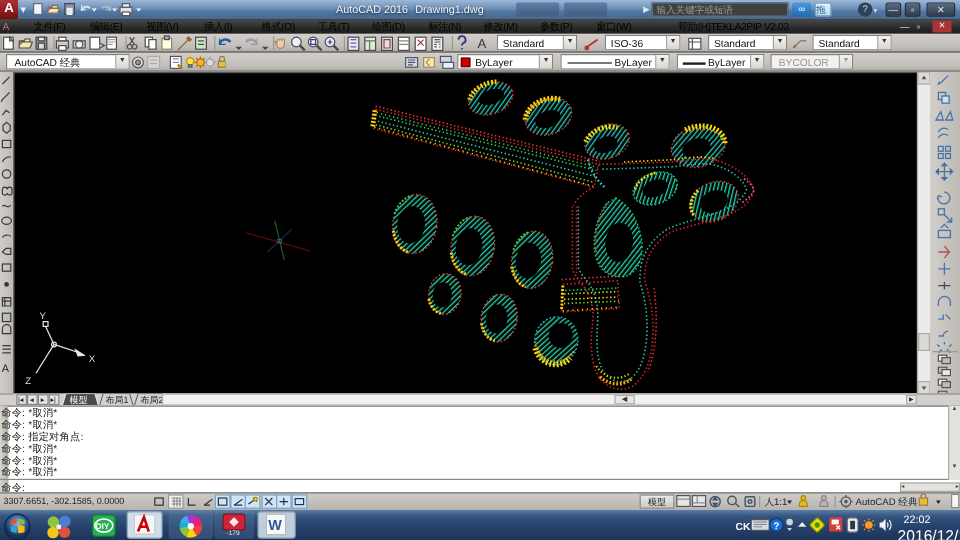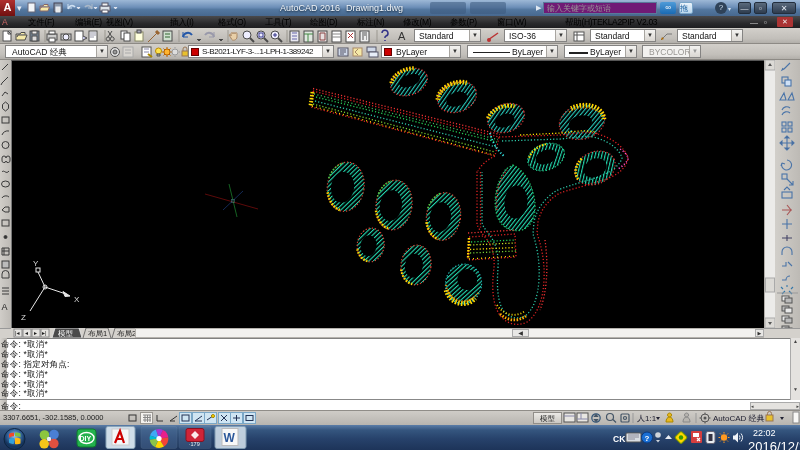--- a/index.html
+++ b/index.html
@@ -4,21 +4,21 @@
 *{margin:0;padding:0;box-sizing:border-box}
 html,body{width:800px;height:450px;overflow:hidden;font-family:"Liberation Sans",sans-serif}
 #root{position:relative;width:800px;height:450px;background:#000}
 .abs{position:absolute}
 
 #titlebar{left:0;top:0;width:800px;height:16px;background:linear-gradient(#9db8d6,#6d8fb8 45%,#53779f 60%,#47688f)}
 #alogo{left:0;top:0;width:15px;height:16px;background:linear-gradient(#b03030,#701010);color:#fff;font-weight:bold;font-size:11px;text-align:center;line-height:15px}
 .qat{top:2px;height:12px;color:#e8eef5;font-size:9px;line-height:12px}
 #title-ac{left:280px;top:3px;font-size:9px;color:#f2f6fa;text-shadow:0 1px 2px #123}
 #title-dwg{left:346px;top:3px;font-size:9px;color:#f2f6fa;text-shadow:0 1px 2px #123}
-#ic-search{left:543px;top:2px;width:114px;height:12px;background:#701a75;border:1px solid #5a7899;font-size:8px;color:#999;line-height:11px;padding-left:3px}
+#ic-search{left:543px;top:2px;width:114px;height:12px;background:#404040;border:1px solid #5a7899;font-size:8px;color:#999;line-height:11px;padding-left:3px}
 #ic-drag{left:679px;top:2px;width:14px;height:12px;background:linear-gradient(#eaf3fb,#bcd8ee);border:1px solid #7aa5c8;font-size:8px;color:#1a5f9e;line-height:11px;border-radius:2px}
 .winbtn{top:2px;width:13px;height:12px;background:linear-gradient(#5a6a7d,#2e3c4e);border:1px solid #222e3d;border-radius:2px;color:#dfe6ee;font-size:8px;text-align:center;line-height:11px}
 
 #menubar{left:0;top:16px;width:800px;height:12px;background:linear-gradient(#4a4a4c,#2a2a2c 60%,#1e1e20);color:#e6e6e6;font-size:9px}
 .mi{height:11px;line-height:11px;font-size:8.5px;letter-spacing:-0.3px;white-space:nowrap}
 
 .tbrow{left:0;width:800px;height:16px;background:linear-gradient(#d2cfca,#c2bfba 70%,#b2afaa);border-bottom:1px solid #8d8a85}
 #tb1{top:28px}#tb2{top:44px}
 .combo{position:absolute;top:1px;height:13px;background:#fff;border:1px solid #848382;font-size:8.5px;color:#111;line-height:12px}
 .combo .arr{position:absolute;right:0;top:0;width:11px;height:11px;background:linear-gradient(#f4f3f1,#d9d6d1);border-left:1px solid #a8a5a0;color:#333;font-size:6px;text-align:center;line-height:11px}
@@ -77,21 +77,21 @@
 <div class="abs" style="left:715px;top:2px;width:12px;height:12px;background:#2f4258;border-radius:6px;color:#cfe0ef;font-size:8px;text-align:center;line-height:12px">?</div>
 <div class="abs" style="left:728px;top:5px;color:#cfe0ef;font-size:6px">▾</div>
 <div class="abs winbtn" style="left:738px">—</div>
 <div class="abs winbtn" style="left:754px">▫</div>
 <div class="abs winbtn" style="left:772px;width:24px">✕</div>
 
 <div class="abs" id="menubar"></div>
 <div class="abs mi" style="left:2px;top:17px;color:#c66"> A</div>
 <div class="abs mi" style="left:28px;top:17px">文件(F)</div>
 <div class="abs mi" style="left:75px;top:17px">编辑(E)</div>
-<div class="abs mi" style="left:106px;top:17px">视图(V)</div>
+<div class="abs mi" style="left:122px;top:17px">视图(V)</div>
 <div class="abs mi" style="left:170px;top:17px">插入(I)</div>
 <div class="abs mi" style="left:218px;top:17px">格式(O)</div>
 <div class="abs mi" style="left:265px;top:17px">工具(T)</div>
 <div class="abs mi" style="left:310px;top:17px">绘图(D)</div>
 <div class="abs mi" style="left:357px;top:17px">标注(N)</div>
 <div class="abs mi" style="left:403px;top:17px">修改(M)</div>
 <div class="abs mi" style="left:450px;top:17px">参数(P)</div>
 <div class="abs mi" style="left:497px;top:17px">窗口(W)</div>
 <div class="abs mi" style="left:565px;top:17px">帮助(H)</div>
 <div class="abs mi" style="left:592px;top:17px">TEKLA2PIP V2.03</div>
@@ -191,35 +191,34 @@
   <circle cx="50.5" cy="7" r="3" fill="#ffe34d" stroke="#b80"></circle>
         <path d="M49,10 h3 v2 h-3 z" fill="#aaa"></path>
   <circle cx="59" cy="8" r="3" fill="#ffb52e" stroke="#b60"></circle>
         <path d="M59,3 v2 M59,11 v2 M54,8 h2 M62,8 h2 M55.5,4.5 l1.5,1.5 M61,10 l1.5,1.5 M62.5,4.5 L61,6 M57,10 l-1.5,1.5" stroke="#b60"></path>
   <circle cx="67" cy="8" r="3" fill="#ddd" stroke="#999"></circle>
         <path d="M67,4 v-1 M67,12 v1 M63,8 h-1 M71,8 h1" stroke="#999"></path>
   <rect x="74" y="7" width="6" height="5" fill="#e8c12e" stroke="#975"></rect>
         <path d="M75,7 v-2 a2,2 0 0 1 4,0 v2" stroke="#975"></path>
  </g>
 </svg>
-<div class="combo abs" style="left:188px;top:45px;width:146px;font-size:8px"><span style="position:absolute;left:2px;top:2px;width:8px;height:8px;background:#c00;border:1px solid #600"></span><span style="padding-left:13px;letter-spacing:-0.4px">S-B2021-LYF-3-...1-LPH-1-389242</span><span class="arr">▼</span></div>
 <svg class="abs" id="tb2icons2" style="left:336px;top:44px" width="45" height="16">
  <g stroke="#556" fill="none">
   <rect x="2" y="4" width="10" height="8" fill="#cfd8e8"></rect>
         <path d="M4,6 h6 M4,8 h6 M4,10 h4"></path>
   <rect x="17" y="4" width="9" height="8" fill="#f5e9a8" stroke="#a86"></rect>
         <path d="M19,8 l3,-3 m-3,3 l3,3" stroke="#a86"></path>
   <rect x="31" y="3" width="9" height="5" fill="#cfd8e8"></rect>
         <rect x="33" y="8" width="9" height="5" fill="#e8eef8"></rect>
  </g>
 </svg>
 <div class="combo abs" style="left:381px;top:45px;width:80px"><span style="position:absolute;left:2px;top:2px;width:8px;height:8px;background:#c00;border:1px solid #600"></span><span style="padding-left:14px">ByLayer</span><span class="arr">▼</span></div>
 <div class="combo abs" style="left:467px;top:45px;width:91px"><span style="position:absolute;left:5px;top:6px;width:37px;border-top:1px solid #222"></span><span style="padding-left:44px">ByLayer</span><span class="arr">▼</span></div>
 <div class="combo abs" style="left:564px;top:45px;width:73px"><span style="position:absolute;left:4px;top:6px;width:19px;border-top:2px solid #222"></span><span style="padding-left:25px">ByLayer</span><span class="arr">▼</span></div>
-<div class="combo abs dis" style="left:642px;top:45px;width:59px"><span style="padding-left:6px">BYCOLOR</span><span class="arr" style="color:#999">▼</span></div>
+<div class="combo abs dis" style="left:642px;top:45px;width:69px"><span style="padding-left:6px">BYCOLOR</span><span class="arr" style="color:#999">▼</span></div>
 
 <div class="abs" id="main">
   <div class="abs" id="leftbar"></div>
   <div class="abs" id="canvas"></div>
   <div class="abs" id="vscroll"></div>
   <div class="abs" id="rightbar"></div>
   <svg class="abs" style="left:0;top:0" width="11" height="268">
     <g stroke="#3a3a3a" fill="none" stroke-width="1">
       <path d="M2,10 l6,-6"></path>
           <path d="M2,23 l6,-6 m-6,6 l-1,2"></path>

